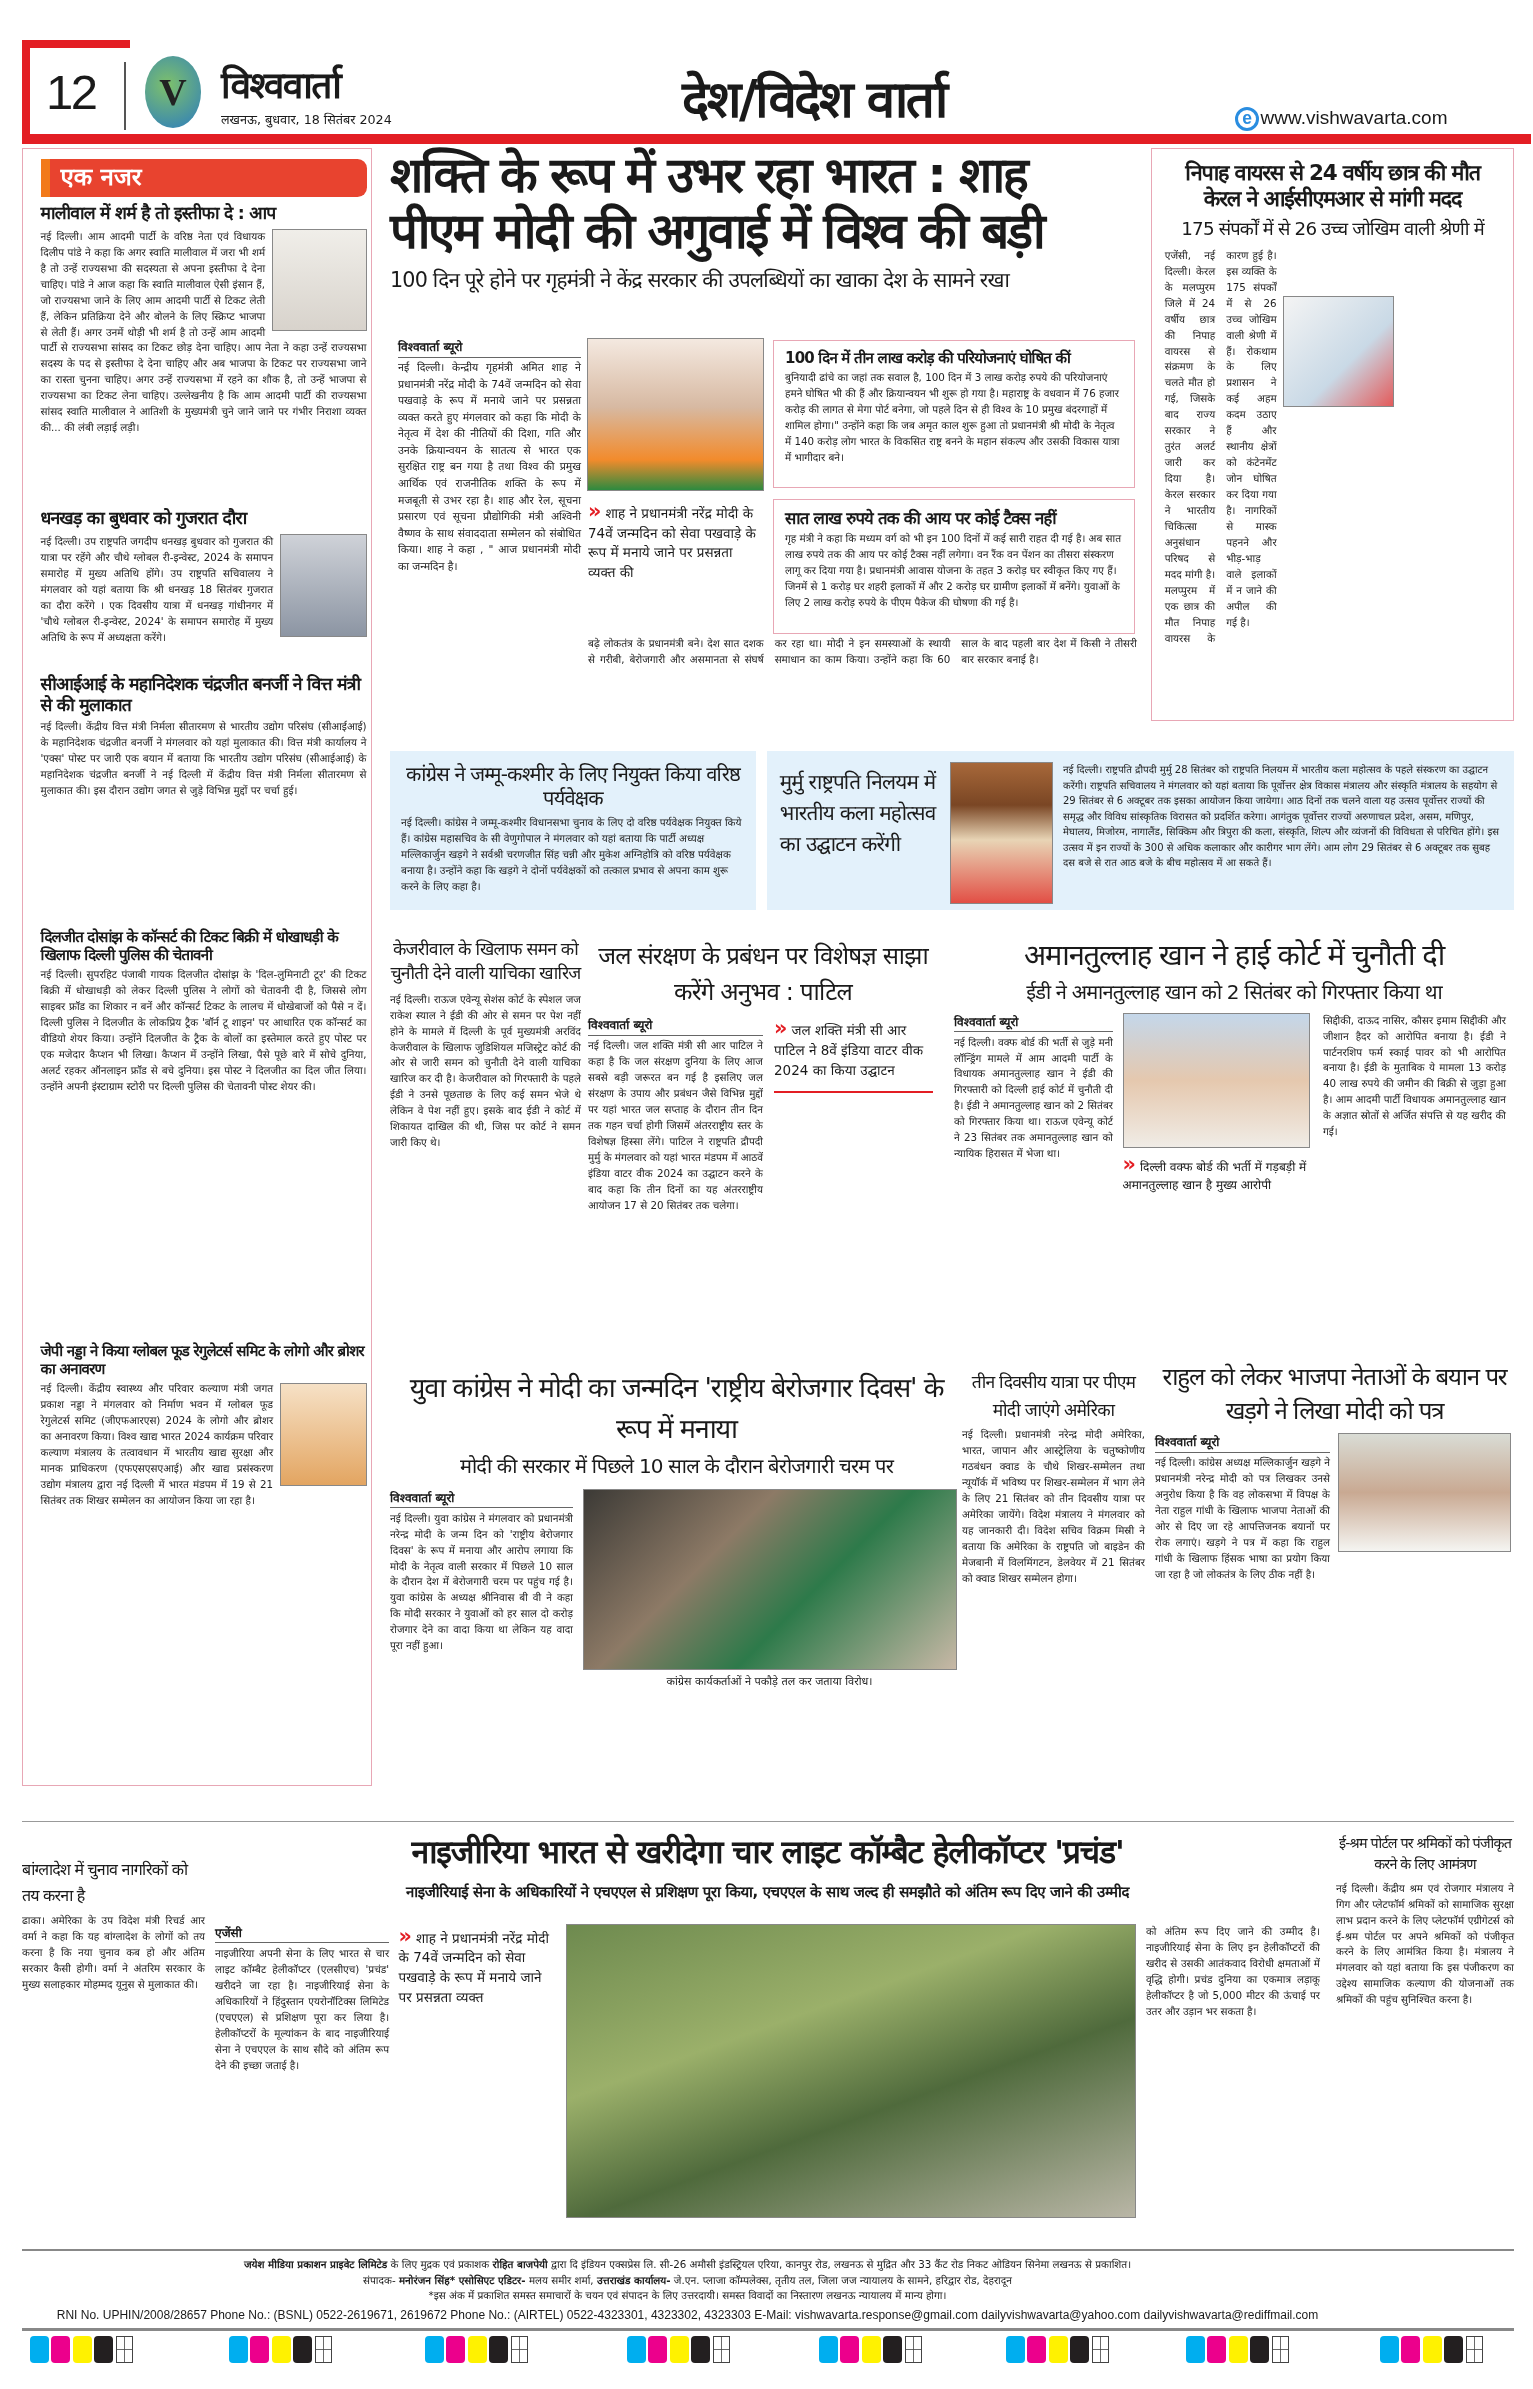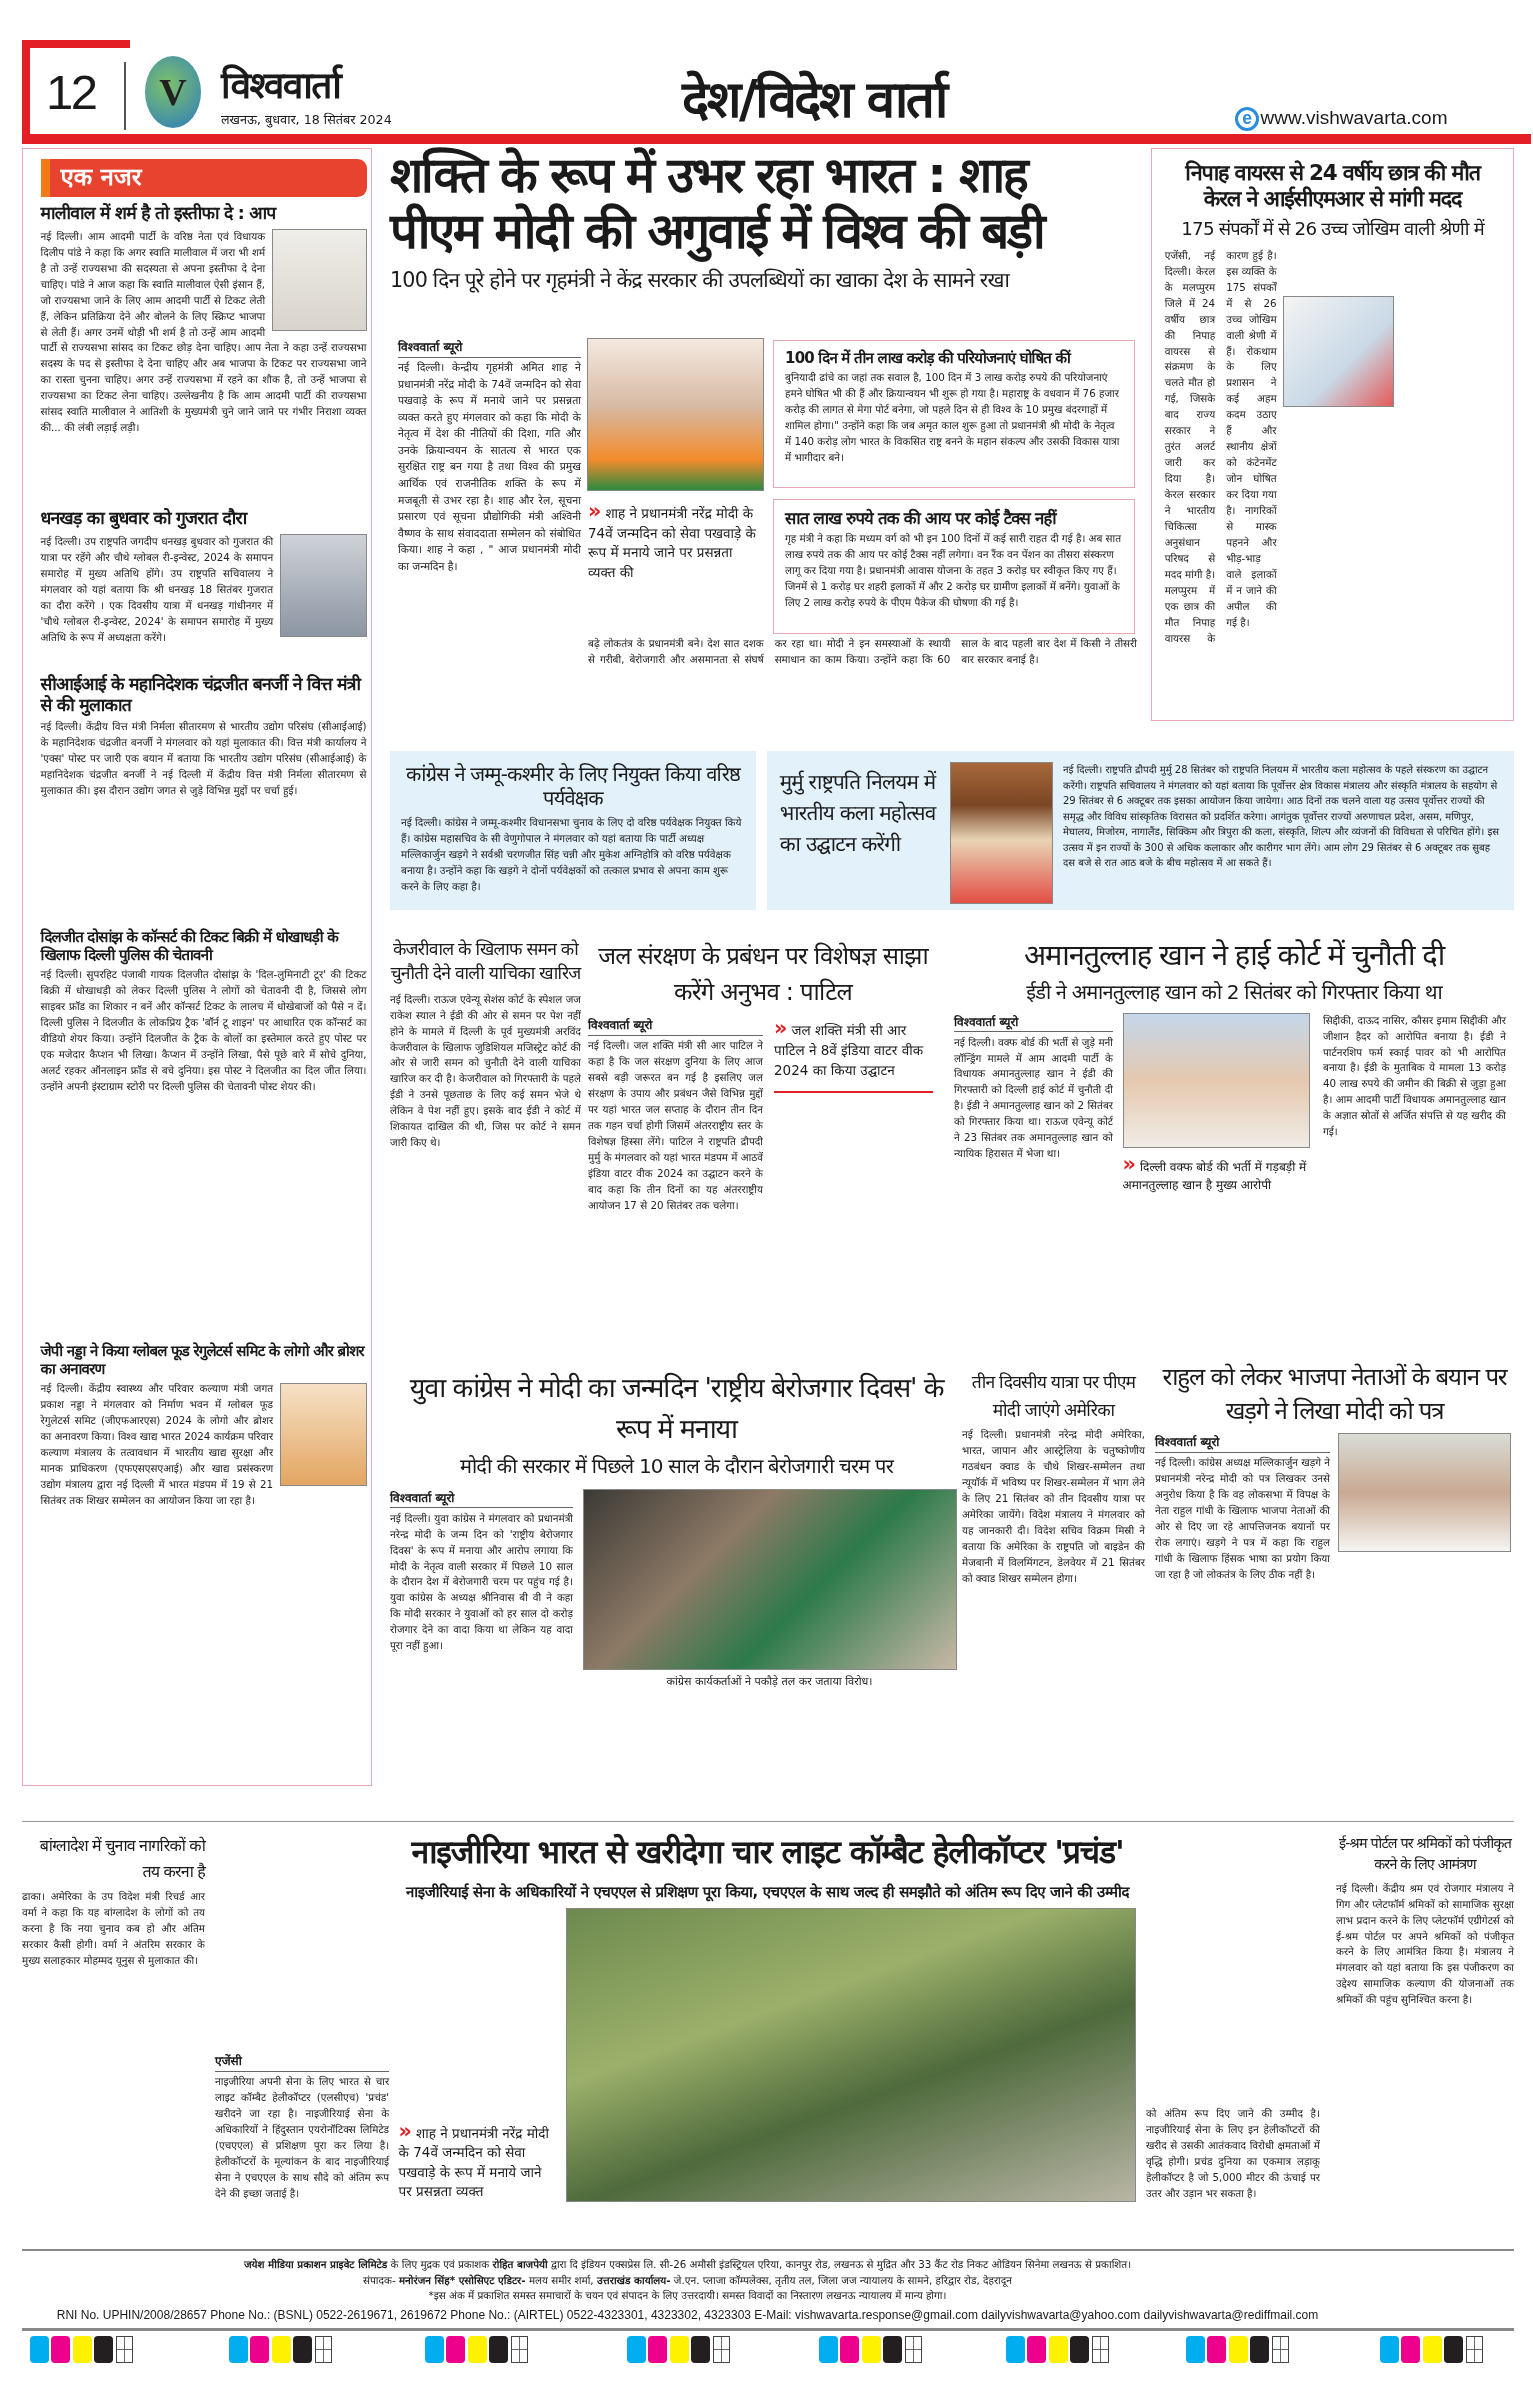--- a/index.html
+++ b/index.html
@@ -195,28 +195,28 @@
       <div class="byline">विश्ववार्ता ब्यूरो</div>
       <div class="p"><b>नई दिल्ली।</b> <span>कांग्रेस अध्यक्ष मल्लिकार्जुन खड़गे ने प्रधानमंत्री नरेन्द्र मोदी को पत्र लिखकर उनसे अनुरोध किया है कि वह लोकसभा में विपक्ष के नेता राहुल गांधी के खिलाफ भाजपा नेताओं की ओर से दिए जा रहे आपत्तिजनक बयानों पर रोक लगाएं। खड़गे ने पत्र में कहा कि राहुल गांधी के खिलाफ हिंसक भाषा का प्रयोग किया जा रहा है जो लोकतंत्र के लिए ठीक नहीं है।</span></div>
     </div>
     <div class="photo" style="position:relative;width:173px;height:119px;background:linear-gradient(180deg,#d9dcd5 0%,#c9a992 50%,#f5f5f2 100%);"></div>
   </div>
 </div>
 
 <div class="rule" style="left:22px;top:1821px;width:1492px;height:0.8px;background:#999;"></div>
 
 <div class="abs" style="left:22px;top:1833px;width:183px;">
-  <div class="h" style="font-size:16px;text-align:right;font-weight:normal;line-height:1.6;">बांग्लादेश में चुनाव नागरिकों को तय करना है</div>
+  <div class="h" style="font-size:16px;text-align:left;font-weight:normal;line-height:1.6;margin-top:24px;">बांग्लादेश में चुनाव नागरिकों को तय करना है</div>
   <div class="p" style="margin-top:4.8px;"><b>ढाका।</b> <span>अमेरिका के उप विदेश मंत्री रिचर्ड आर वर्मा ने कहा कि यह बांग्लादेश के लोगों को तय करना है कि नया चुनाव कब हो और अंतिम सरकार कैसी होगी। वर्मा ने अंतरिम सरकार के मुख्य सलाहकार मोहम्मद यूनुस से मुलाकात की।</span></div>
 </div>
 
 <div class="abs" style="left:215px;top:1833px;width:1105px;">
   <div class="h" style="font-size:32px;text-align:center;letter-spacing:-1.2px;">नाइजीरिया भारत से खरीदेगा चार लाइट कॉम्बैट हेलीकॉप्टर 'प्रचंड'</div>
   <div style="font:bold 15px 'DejaVu Sans', sans-serif;text-align:center;letter-spacing:-0.4px;margin-top:9.5px;">नाइजीरियाई सेना के अधिकारियों ने एचएएल से प्रशिक्षण पूरा किया,  एचएएल के साथ जल्द ही समझौते को अंतिम रूप दिए जाने की उम्मीद</div>
-  <div style="display:flex;gap:9.5px;margin-top:7px;align-items:flex-end;">
+  <div style="display:flex;gap:9.5px;margin-top:23px;">
     <div style="width:175px;">
       <div class="byline">एजेंसी</div>
       <div class="p">नाइजीरिया अपनी सेना के लिए भारत से चार लाइट कॉम्बैट हेलीकॉप्टर (एलसीएच) 'प्रचंड' खरीदने जा रहा है। नाइजीरियाई सेना के अधिकारियों ने हिंदुस्तान एयरोनॉटिक्स लिमिटेड (एचएएल) से प्रशिक्षण पूरा कर लिया है। हेलीकॉप्टरों के मूल्यांकन के बाद नाइजीरियाई सेना ने एचएएल के साथ सौदे को अंतिम रूप देने की इच्छा जताई है।</div>
     </div>
     <div style="width:159px;">
       <span class="arrow">»</span>
       <span class="caption">शाह ने प्रधानमंत्री नरेंद्र मोदी के 74वें जन्मदिन को सेवा पखवाड़े के रूप में मनाये जाने पर प्रसन्नता व्यक्त</span>
     </div>
     <div class="photo" style="position:relative;width:573px;height:294px;background:linear-gradient(160deg,#6e8a4f 0%,#9bb06a 35%,#4f6a3c 60%,#b9b6a6 100%);"></div>
     <div class="p" style="width:175px;">को अंतिम रूप दिए जाने की उम्मीद है। नाइजीरियाई सेना के लिए इन हेलीकॉप्टरों की खरीद से उसकी आतंकवाद विरोधी क्षमताओं में वृद्धि होगी। प्रचंड दुनिया का एकमात्र लड़ाकू हेलीकॉप्टर है जो 5,000 मीटर की ऊंचाई पर उतर और उड़ान भर सकता है।</div>

